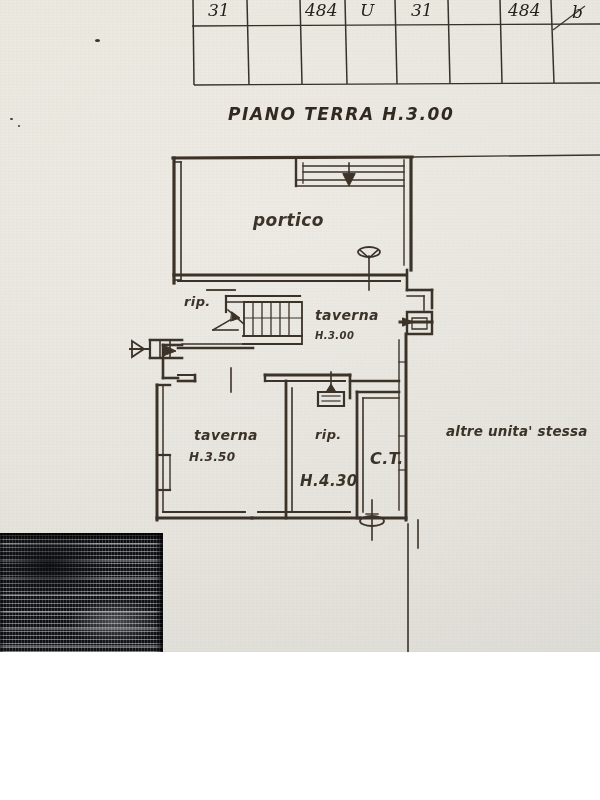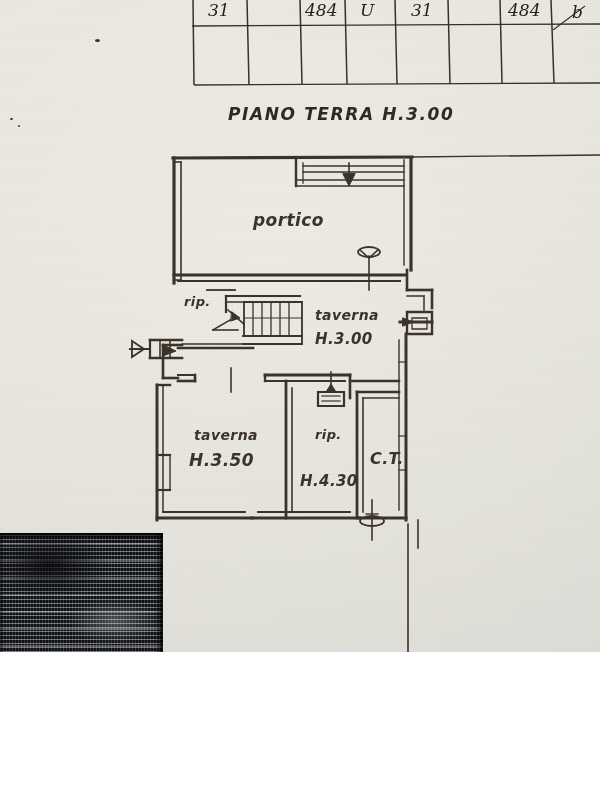--- a/index.html
+++ b/index.html
@@ -60,23 +60,23 @@
     left: 180px; top: 104px;
     font-size: 17px;
     letter-spacing: 1.6px;
     color: #31291f;
     font-weight: 700;
     margin-left: 48px;
   }
   #label-portico { left: 253px; top: 210px; font-size: 17px; }
   #label-rip-top { left: 184px; top: 294px; font-size: 13px; }
   #label-ingresso { left: 315px; top: 307px; font-size: 14px; }
-  #label-ingresso-h { left: 315px; top: 330px; font-size: 15px; }
+  #label-ingresso-h { left: 315px; top: 330px; font-size: 10px; }
   #label-taverna { left: 194px; top: 427px; font-size: 14px; }
-  #label-taverna-h { left: 189px; top: 450px; font-size: 17px; }
+  #label-taverna-h { left: 189px; top: 450px; font-size: 12px; }
   #label-rip-low { left: 315px; top: 427px; font-size: 13px; }
   #label-rip-low-h { left: 300px; top: 472px; font-size: 15px; }
   #label-ct { left: 370px; top: 449px; font-size: 16px; }
   #label-altre { left: 446px; top: 423px; font-size: 13.5px; letter-spacing: .2px; }
 
   
   .tbl-num {
     position: absolute;
     font-family: "DejaVu Serif", serif;
     font-style: italic;
@@ -308,20 +308,21 @@
   <div class="lbl" id="label-ingresso-h">H.3.00</div>
 
   <div class="lbl" id="label-taverna">taverna</div>
   <div class="lbl" id="label-taverna-h">H.3.50</div>
 
   <div class="lbl" id="label-rip-low">rip.</div>
   <div class="lbl" id="label-rip-low-h">H.4.30</div>
 
   <div class="lbl" id="label-ct">C.T.</div>
 
+  <div class="lbl" id="label-altre">altre unita' stessa</div>
 
   <div class="speck" style="left:95px; top:39px; width:5px; height:3px;"></div>
   <div class="speck" style="left:10px; top:118px; width:3px; height:2px;"></div>
   <div class="speck" style="left:18px; top:125px; width:2px; height:2px;"></div>
   <div class="speck" style="left:244px; top:780px; width:4px; height:3px;"></div>
 
   <div id="shadow-block">
     <div class="scan"></div>
     <div class="blotch"></div>
     <div class="edge"></div>

